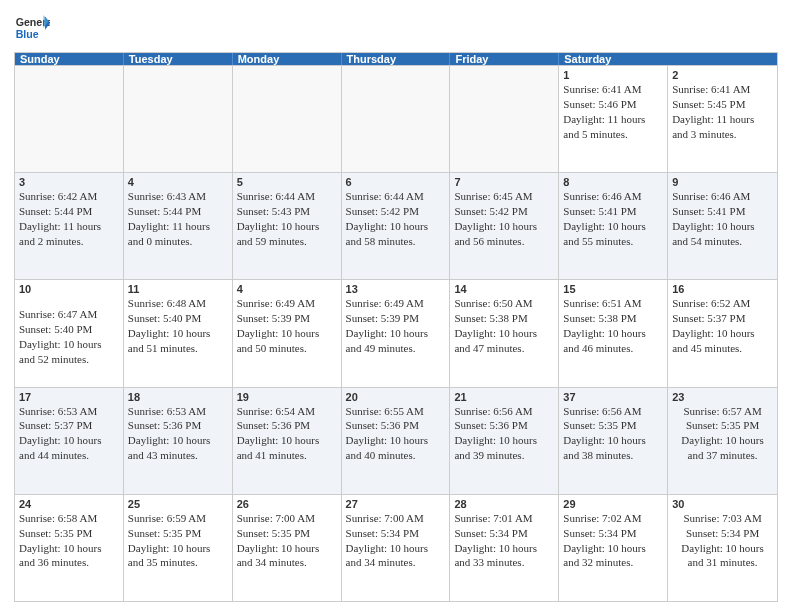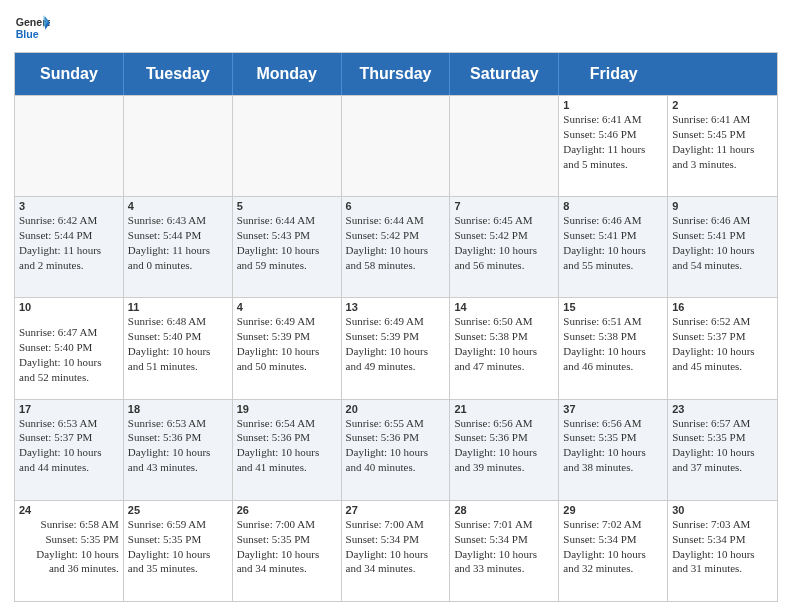--- a/index.html
+++ b/index.html
@@ -51,25 +51,24 @@
       flex-direction: column;
       border: 1px solid #ccc;
     }
     .cal-header {
       display: grid;
       grid-template-columns: repeat(7, 1fr);
       background: #2a6db5;
     }
     .cal-header-cell {
       color: #fff;
-      font-size: 16px;
+      font-size: 11px;
       font-weight: bold;
-      padding: 12px 5px;
+      padding: 0 5px;
       border-right: 1px solid #4a8dd5;
-      text-align: center;
     }
     .cal-header-cell:last-child { border-right: none; }
     .cal-body {
       flex: 1;
       display: flex;
       flex-direction: column;
     }
     .cal-row {
       display: grid;
       grid-template-columns: repeat(7, 1fr);
@@ -119,22 +118,22 @@
       <div class="location"></div>
     </div>
   </div>
 
   <div class="calendar">
     <div class="cal-header">
     <div class="cal-header-cell">Sunday</div>
         <div class="cal-header-cell">Tuesday</div>
         <div class="cal-header-cell">Monday</div>
         <div class="cal-header-cell">Thursday</div>
+        <div class="cal-header-cell">Friday</div>
         <div class="cal-header-cell">Saturday</div>
-        <div class="cal-header-cell">Friday</div>
       </div>
     <div class="cal-body">
     <div class="cal-row">
           <div class="cal-cell empty"></div>
           <div class="cal-cell empty"></div>
           <div class="cal-cell empty"></div>
           <div class="cal-cell empty"></div>
           <div class="cal-cell empty"></div>
           <div class="cal-cell">
             <span class="day-num">1</span>
@@ -291,30 +290,30 @@
           </div>
           <div class="cal-cell alt">
             <span class="day-num">37</span>
             <div class="cell-text" style="white-space: pre-line;">Sunrise: 6:56 AM
 Sunset: 5:35 PM
 Daylight: 10 hours
 and 38 minutes.</div>
           </div>
           <div class="cal-cell alt">
             <span class="day-num">23</span>
-            <div class="cell-text" style="white-space: pre-line;">Sunrise: 6:57 AM
+            <div class="cell-text" style="white-space: pre-line; text-align: center;">Sunrise: 6:57 AM
 Sunset: 5:35 PM
 Daylight: 10 hours
 and 37 minutes.</div>
           </div>
         </div>
         <div class="cal-row">
           <div class="cal-cell">
             <span class="day-num">24</span>
-            <div class="cell-text" style="white-space: pre-line; text-align: right;">Sunrise: 6:58 AM
+            <div class="cell-text" style="white-space: pre-line;">Sunrise: 6:58 AM
 Sunset: 5:35 PM
 Daylight: 10 hours
 and 36 minutes.</div>
           </div>
           <div class="cal-cell">
             <span class="day-num">25</span>
             <div class="cell-text" style="white-space: pre-line;">Sunrise: 6:59 AM
 Sunset: 5:35 PM
 Daylight: 10 hours
 and 35 minutes.</div>
@@ -342,21 +341,21 @@
           </div>
           <div class="cal-cell">
             <span class="day-num">29</span>
             <div class="cell-text" style="white-space: pre-line;">Sunrise: 7:02 AM
 Sunset: 5:34 PM
 Daylight: 10 hours
 and 32 minutes.</div>
           </div>
           <div class="cal-cell">
             <span class="day-num">30</span>
-            <div class="cell-text" style="white-space: pre-line;">Sunrise: 7:03 AM
+            <div class="cell-text" style="white-space: pre-line; text-align: center;">Sunrise: 7:03 AM
 Sunset: 5:34 PM
 Daylight: 10 hours
 and 31 minutes.</div>
           </div>
         </div>
       </div>
   </div>
 </div>
 
 </body></html>

